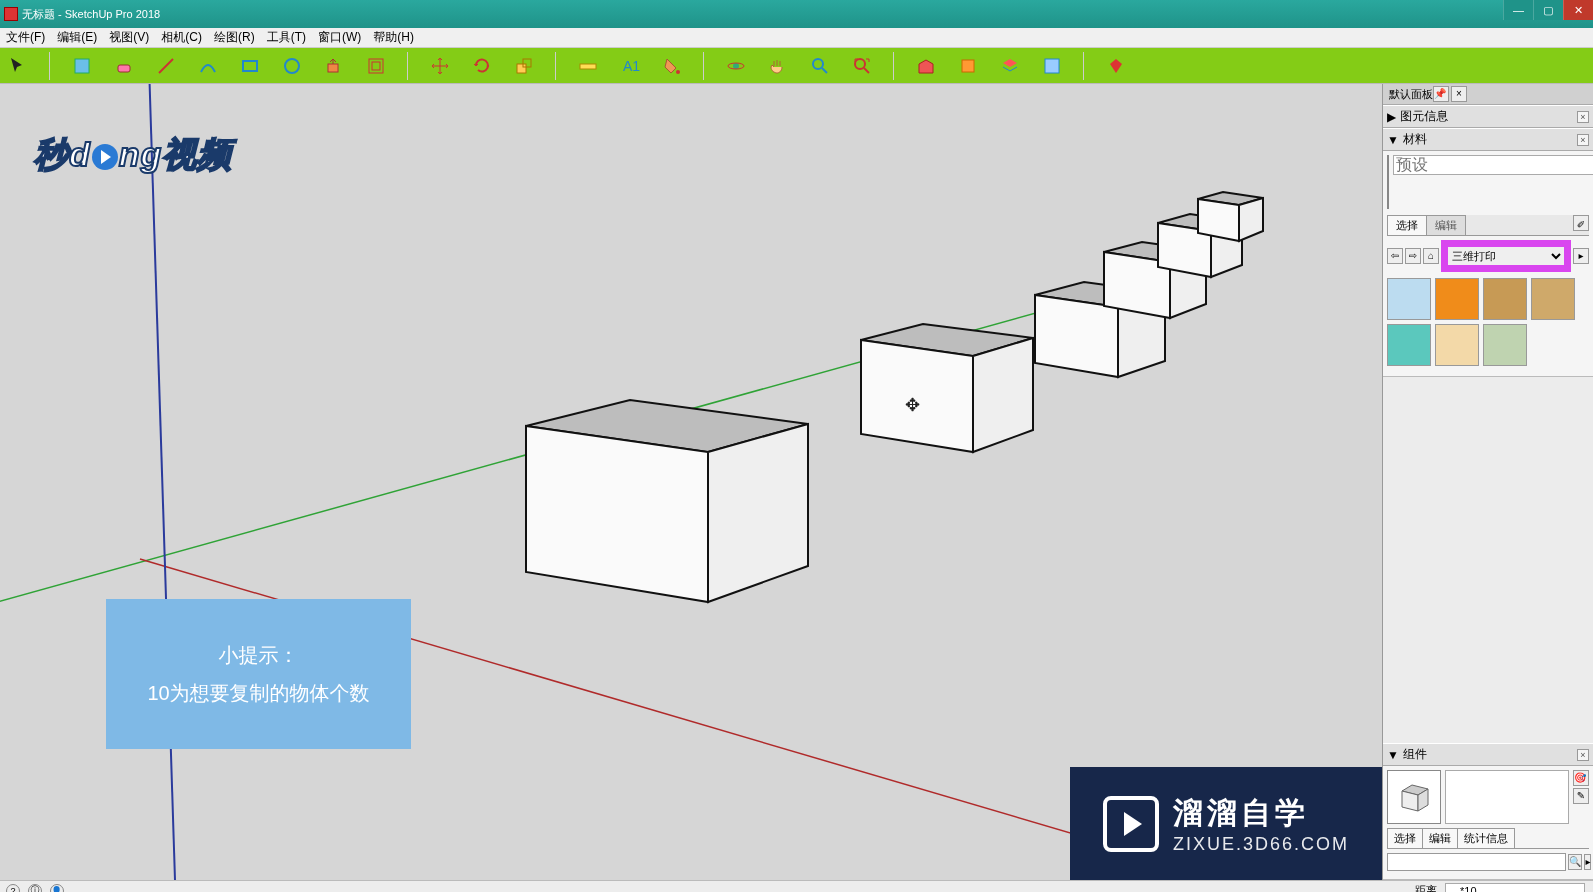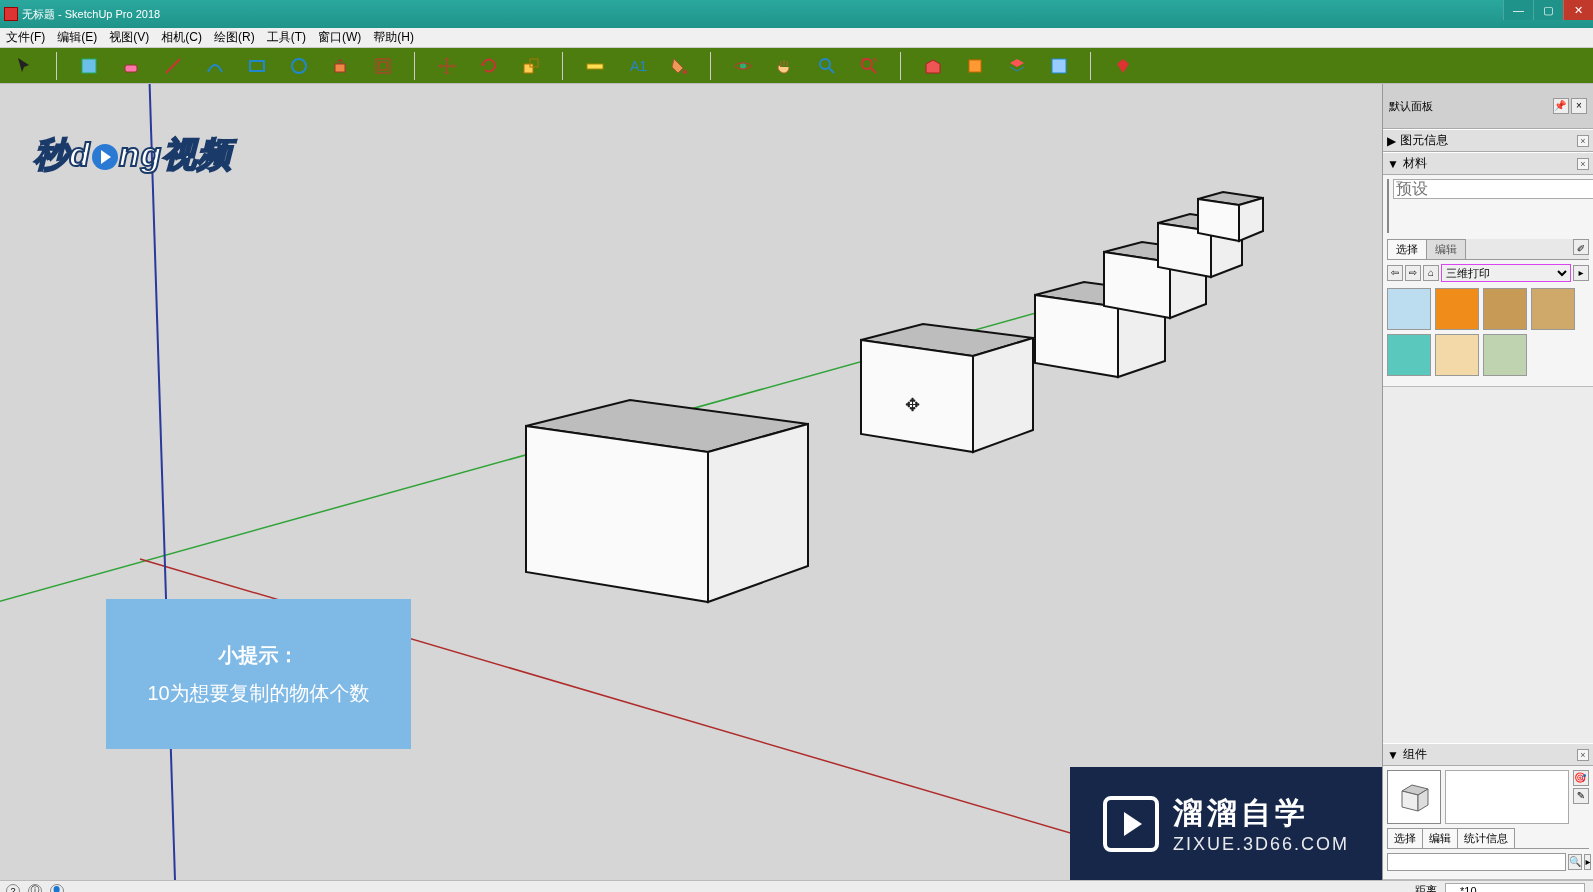--- a/index.html
+++ b/index.html
@@ -10,47 +10,47 @@
 .titlebar .app-icon { width: 14px; height: 14px; background: #d33; margin: 0 4px; border: 1px solid #900; }
 .titlebar .win-controls { position: absolute; right: 0; top: 0; display: flex; height: 20px; }
 .titlebar .win-btn { width: 30px; height: 20px; display: flex; align-items: center; justify-content: center; font-size: 11px; color:#fff; background:#1f9389; border-left:1px solid rgba(255,255,255,0.2);}
 .titlebar .win-close { background:#c0392b; }
 
 
 .menubar { height: 20px; background: #f0f0f0; display: flex; align-items: center; font-size: 12px; border-bottom: 1px solid #ccc; }
 .menubar .menu-item { padding: 0 6px; cursor: default; }
 
 
-.toolbar { height: 36px; background: #4d7c0f; border-bottom: 1px solid #bbb; display: flex; align-items: center; padding: 0 11px; gap:14px; position: relative; }
+.toolbar { height: 36px; background: #84cc16; border-bottom: 1px solid #bbb; display: flex; align-items: center; padding: 0 4px; gap:14px; position: relative; }
 .tool-btn { width: 28px; height: 28px; display:flex; align-items:center; justify-content:center; border:1px solid transparent; border-radius:2px; }
 .tool-sep { width: 2px; height: 28px; border-left:1px solid #ccc; margin:0 3px; }
 .tool-btn svg { width:20px; height:20px; }
 
 
 .main { display:flex; height: 796px; }
 .viewport { flex:1; position:relative; background:#d6d6d6; overflow:hidden; border-right:1px solid #999; }
 .sidepanel { width: 210px; background:#ececec; display:flex; flex-direction:column; font-size:12px; position:relative; }
 
 
-.tray-header { background:#d0d0d0; padding:14px 6px; font-size:11px; border-bottom:1px solid #aaa; display:flex; align-items:center; justify-content:space-between; }
+.tray-header { background:#d0d0d0; padding:2px 6px; font-size:11px; border-bottom:1px solid #aaa; display:flex; align-items:center; justify-content:flex-start; }
 .panel-header { background:#e0e0e0; padding:2px 4px; border-top:1px solid #fff; border-bottom:1px solid #aaa; display:flex; align-items:center; gap:4px; font-size:12px; }
 .panel-header .close-x { margin-left:auto; width:12px; height:12px; border:1px solid #999; font-size:9px; line-height:10px; text-align:center; color:#555; background:#f5f5f5;}
 .panel-body { background:#f5f5f5; padding:4px; border-bottom:1px solid #bbb; }
 
 
 .mat-preview-row { display:flex; gap:4px; align-items:flex-start; }
 .mat-preview { width:54px; height:54px; border:1px solid #888; background:linear-gradient(135deg,#a7b8c0 0 50%, #fff 50% 100%); }
 .mat-name-input { flex:1; height:18px; border:1px solid #aaa; background:#fff; font-size:16px; padding:0 2px; color:#888;}
 .mat-side-btns { display:flex; flex-direction:column; gap:2px; }
 .mini-btn { width:16px; height:16px; border:1px solid #999; background:#eee; font-size:10px; line-height:14px; text-align:center; }
 .mat-tabs { display:flex; border-bottom:1px solid #999; margin-top:6px; font-size:11px; background:#e8e8e8;}
 .mat-tab { padding:2px 8px; border:1px solid #999; border-bottom:none; background:#f8f8f8; margin-right:-1px; }
 .mat-tab.inactive { background:#ddd; color:#555; }
 .mat-nav-row { display:flex; align-items:center; gap:2px; padding:4px 0; }
-.mat-nav-row select { flex:1; font-size:11px; height:18px; border:1px solid #d946ef; }
+.mat-nav-row select { flex:1; font-size:11px; height:32px; border:7px solid #d946ef; }
 .swatches { display:flex; flex-wrap:wrap; gap:4px; padding:2px 0 6px 0;}
 .swatch { width:44px; height:42px; border:1px solid #999; }
 
 
 .comp-preview-row { display:flex; gap:4px; }
 .comp-preview { width:54px; height:54px; border:1px solid #888; background:#fff; display:flex; align-items:center; justify-content:center;}
 .comp-text { flex:1; height:54px; border:1px solid #aaa; background:#fff;}
 .comp-tabs { display:flex; border-bottom:1px solid #999; margin-top:4px; font-size:11px;}
 .comp-tab { padding:2px 6px; border:1px solid #999; border-bottom:none; background:#f8f8f8; margin-right:-1px;}
 .comp-row { display:flex; align-items:center; gap:2px; padding:4px 0;}
@@ -285,21 +285,21 @@
 
     <svg class="box" style="left:1195px;top:95px;width:70px;height:70px">
       <polygon points="3,20 44,26 68,19 28,13" fill="#bdbdbd" stroke="#111" stroke-width="2"></polygon>
       <polygon points="3,20 44,26 44,62 3,54" fill="#fafafa" stroke="#111" stroke-width="2"></polygon>
       <polygon points="44,26 68,19 68,52 44,62" fill="#efefef" stroke="#111" stroke-width="2"></polygon>
     </svg>
 
     <div class="cursor-move">✥</div>
 
     <div class="tip-box">
-      <div style="font-weight:700">小提示：</div>
+      <div style="font-weight:400">小提示：</div>
       <div>10为想要复制的物体个数</div>
     </div>
 
     <div class="watermark1">
       <span>秒</span><span style="color:#fff;-webkit-text-stroke:2px #1a3a6a">d</span><span class="play"></span><span>ng视频</span>
     </div>
 
     <div class="watermark2">
       <div class="ring"></div>
       <div class="txt">

